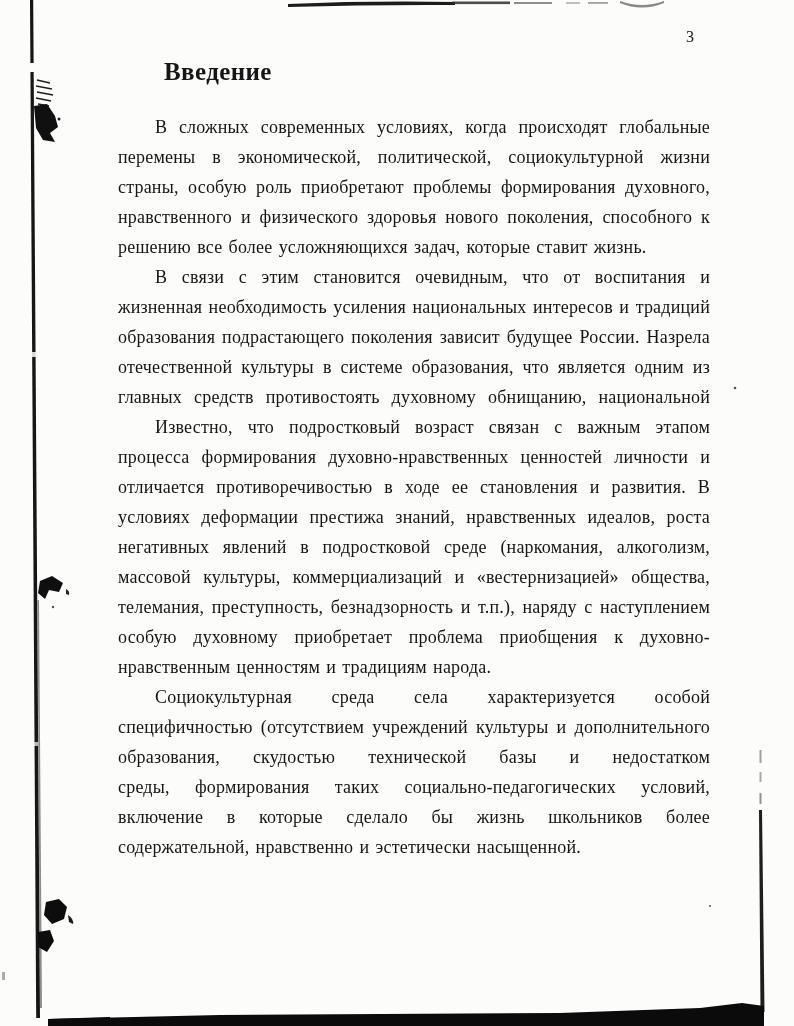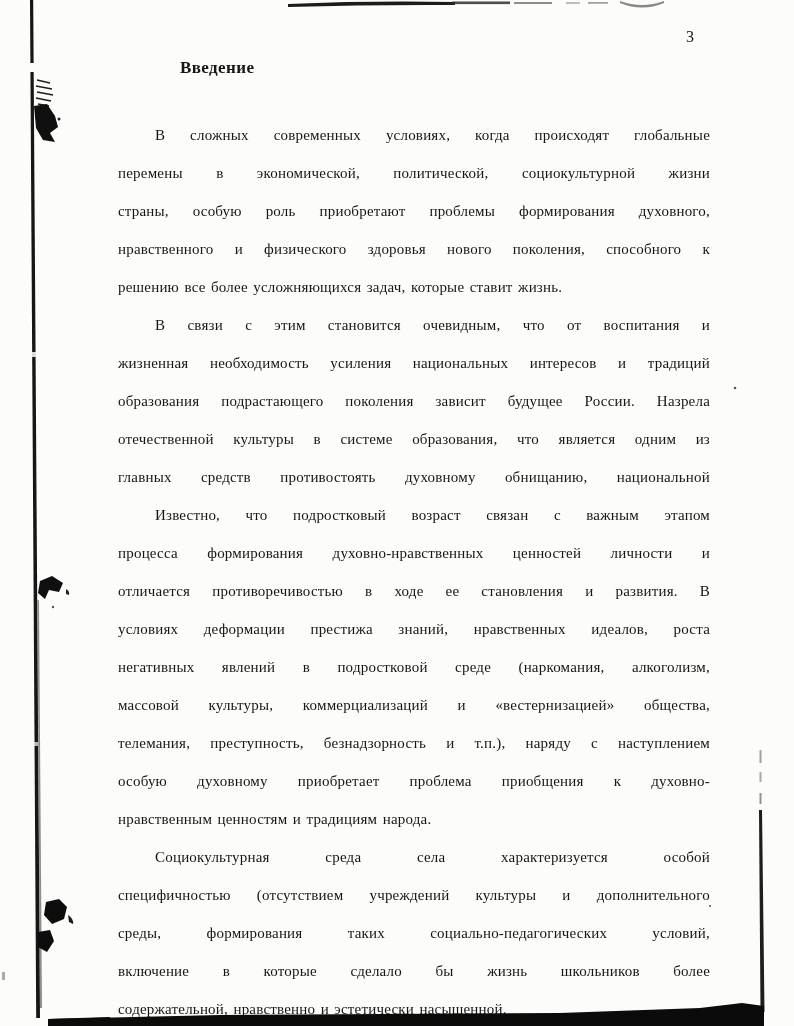--- a/index.html
+++ b/index.html
@@ -12,41 +12,40 @@
     color:#161616;
   }
   #page-number{
     position:absolute;
     left:686px;top:28px;
     font-size:16px;
     letter-spacing:0.5px;
   }
   #section-title{
     position:absolute;
-    left:180px;top:58px;
-    font-size:17px;
+    left:164px;top:58px;
+    font-size:25px;
     font-weight:700;
     letter-spacing:0.4px;
   }
   #textblock{
     position:absolute;
     left:118px;top:112px;
     width:592px;
   }
   .line{
     height:30px;
     line-height:30px;
-    font-size:15px;
+    font-size:18px;
     letter-spacing:0.2px;
     word-spacing:1.5px;
     text-align:justify;
     text-align-last:justify;
     overflow:hidden;
     white-space:normal;
-    margin-top:8px;
   }
   .line.first{ text-indent:37px; }
   .line.last{ text-align-last:left; }
   .artifacts{
     position:absolute;
     left:0;top:0;
     pointer-events:none;
   }
 </style>
 </head>
@@ -84,20 +83,21 @@
       <div class="line">негативных явлений в подростковой среде (наркомания, алкоголизм,</div>
       <div class="line">массовой культуры, коммерциализаций и «вестернизацией» общества,</div>
       <div class="line">телемания, преступность, безнадзорность и т.п.), наряду с наступлением</div>
       <div class="line">особую духовному приобретает проблема приобщения к духовно-</div>
       <div class="line last">нравственным ценностям и традициям народа.</div>
     </div>
 
     <div>
       <div class="line first">Социокультурная среда села характеризуется особой</div>
       <div class="line">специфичностью (отсутствием учреждений культуры и дополнительного</div>
+      <div class="line">образования, скудостью технической базы и недостатком</div>
       <div class="line">среды, формирования таких социально-педагогических условий,</div>
       <div class="line">включение в которые сделало бы жизнь школьников более</div>
       <div class="line last">содержательной, нравственно и эстетически насыщенной.</div>
     </div>
   </div>
 
   <svg class="artifacts" width="794" height="1026" viewBox="0 0 794 1026">
 
     <g>
       <path d="M288,4 Q370,0.5 455,2 L455,5 Q370,4.5 288,7 Z" fill="#1c1c1c"></path>

